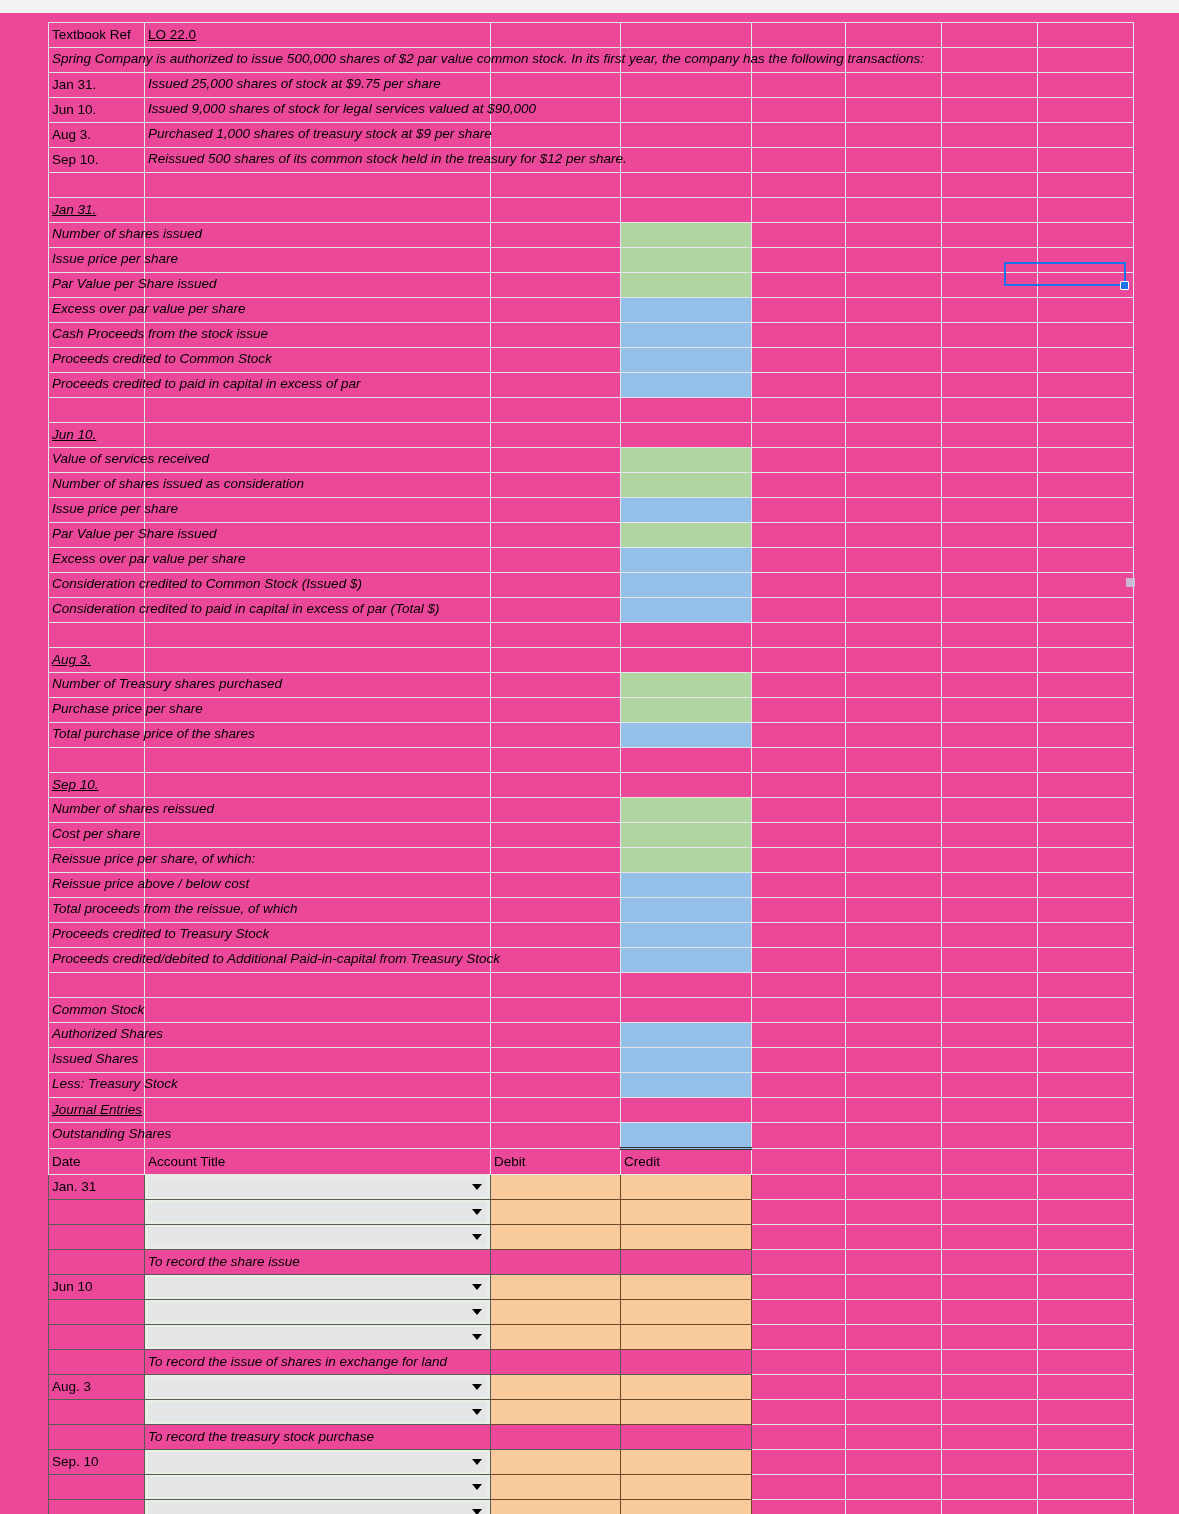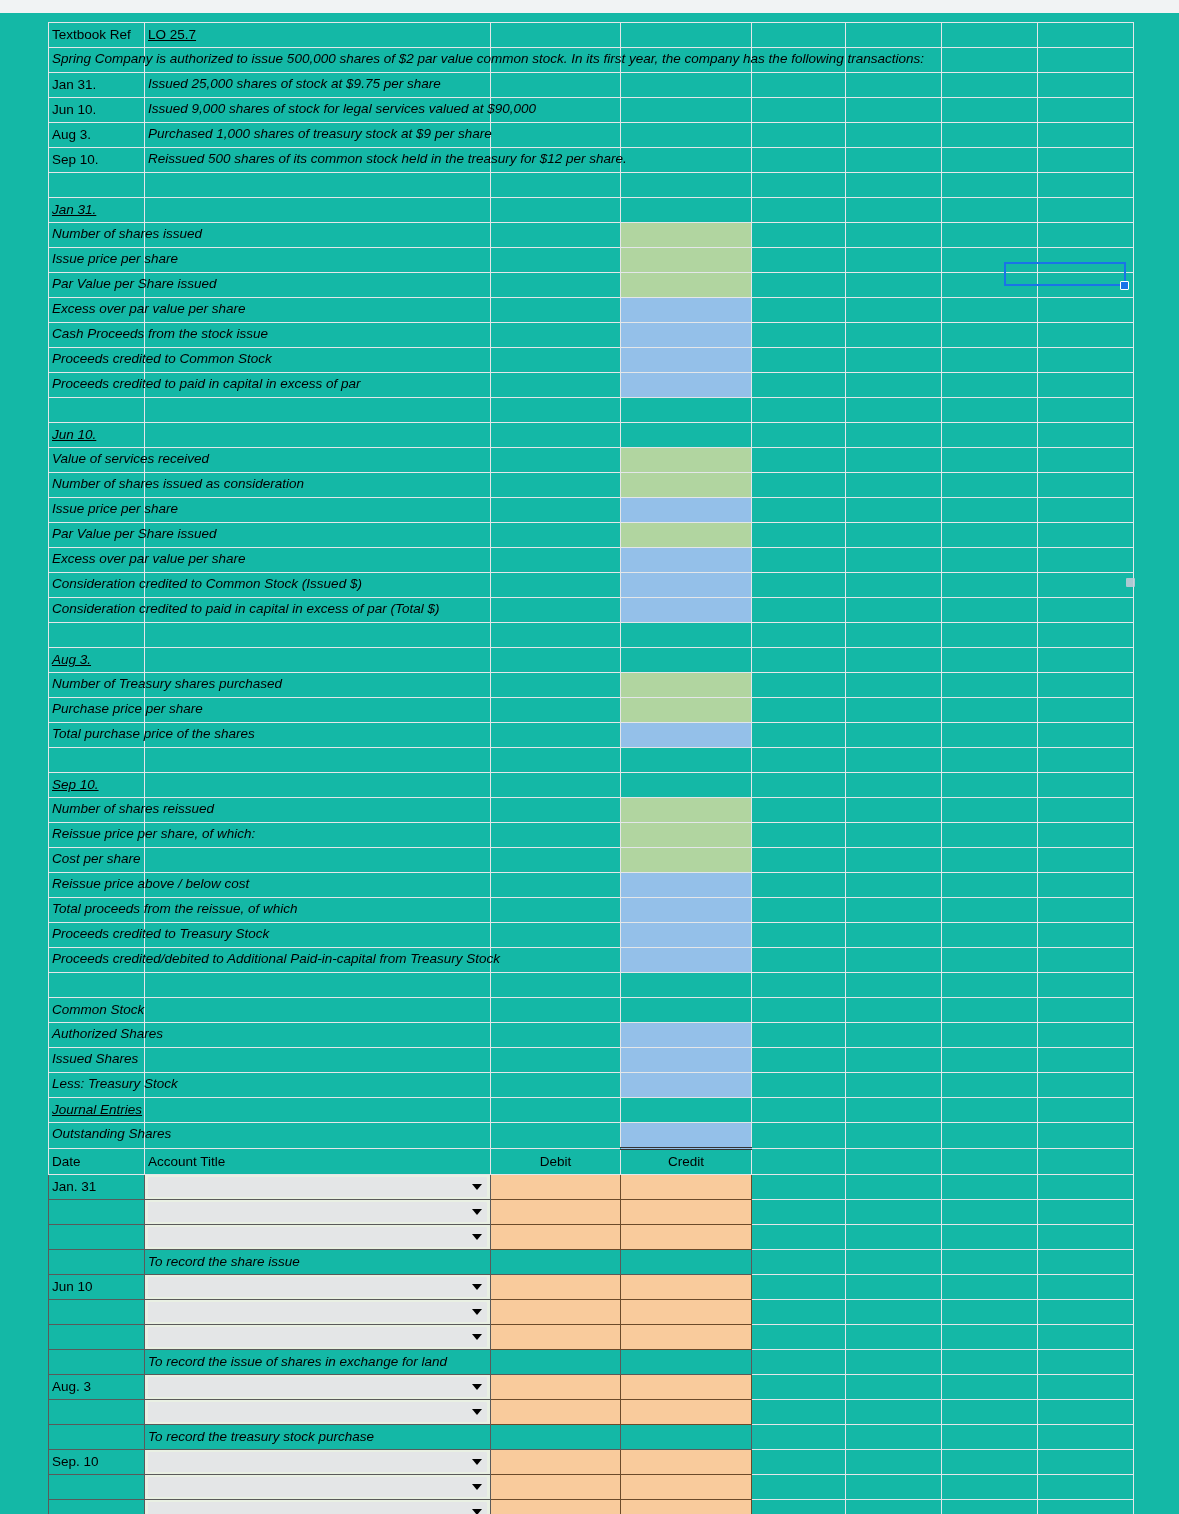--- a/index.html
+++ b/index.html
@@ -1,17 +1,17 @@
 <!DOCTYPE html>
 <html><head>
 <meta charset="utf-8">
 <style>
   html,body{margin:0;padding:0;background:#ffffff;}
   body{font-family:"Liberation Sans",sans-serif;-webkit-font-smoothing:antialiased;}
-  #page{position:relative;width:1179px;height:1514px;background:#14b8a6;overflow:hidden;}
+  #page{position:relative;width:1179px;height:1514px;background:#ec4899;overflow:hidden;}
   #topband{position:absolute;left:0;top:0;width:1179px;height:13px;background:#f1f3f4;}
   
   #sheet{position:absolute;left:48px;top:22px;width:1085px;border-collapse:collapse;table-layout:fixed;}
   #sheet td{
     border:1px solid #e4e6e9;
     font-size:13.5px;
     color:#000;
     height:24px;
     padding:0 3px;
     vertical-align:middle;
@@ -36,21 +36,21 @@
   .green{background:#b1d5a0;}
   .blue{background:#94c0e9;}
   .orange{background:#f9cb9c;}
   .dropcell{background:#e9f0e3;padding:1px 2px;}
   .totline{border-top:1px solid #444 !important;}
   .dblline{border-bottom:3px double #333 !important;}
 
   
   .je{border-color:#5a5a5a !important;}
   .obrd{border:1px solid #6b4a2a !important;}
-  .right{text-align:center;padding-right:6px;}
+  .right{text-align:left;padding-right:6px;}
 
   .chip{
     display:block;position:relative;
     height:20px;background:#e4e6e7;border-radius:1px;
   }
   .chip .arw{
     position:absolute;right:5px;top:50%;transform:translateY(-50%);
     width:0;height:0;border-left:5px solid transparent;border-right:5px solid transparent;
     border-top:6px solid #000;
   }
@@ -80,21 +80,21 @@
         <col class="cC">
         <col class="cD">
       <col class="cE">
         <col class="cF">
         <col class="cG">
         <col class="cH">
     </colgroup>
     <tbody id="rows">
         <tr>
           <td>Textbook Ref</td>
-          <td class="u">LO 25.7</td>
+          <td class="u">LO 22.0</td>
           <td></td>
           <td></td>
           <td></td>
           <td></td>
           <td></td>
           <td></td>
         </tr>
         <tr>
           <td class="hdrtxt ">
             <span>Spring Company is authorized to issue 500,000 shares of $2 par value common stock. In its first year, the company has the following transactions:</span>
@@ -446,33 +446,33 @@
           <td></td>
           <td></td>
           <td class="green"></td>
           <td></td>
           <td></td>
           <td></td>
           <td></td>
         </tr>
         <tr>
           <td class="hdrtxt ">
+            <span>Cost per share</span>
+          </td>
+          <td></td>
+          <td></td>
+          <td class="green"></td>
+          <td></td>
+          <td></td>
+          <td></td>
+          <td></td>
+        </tr>
+        <tr>
+          <td class="hdrtxt ">
             <span>Reissue price per share, of which:</span>
-          </td>
-          <td></td>
-          <td></td>
-          <td class="green"></td>
-          <td></td>
-          <td></td>
-          <td></td>
-          <td></td>
-        </tr>
-        <tr>
-          <td class="hdrtxt ">
-            <span>Cost per share</span>
           </td>
           <td></td>
           <td></td>
           <td class="green"></td>
           <td></td>
           <td></td>
           <td></td>
           <td></td>
         </tr>
         <tr>

